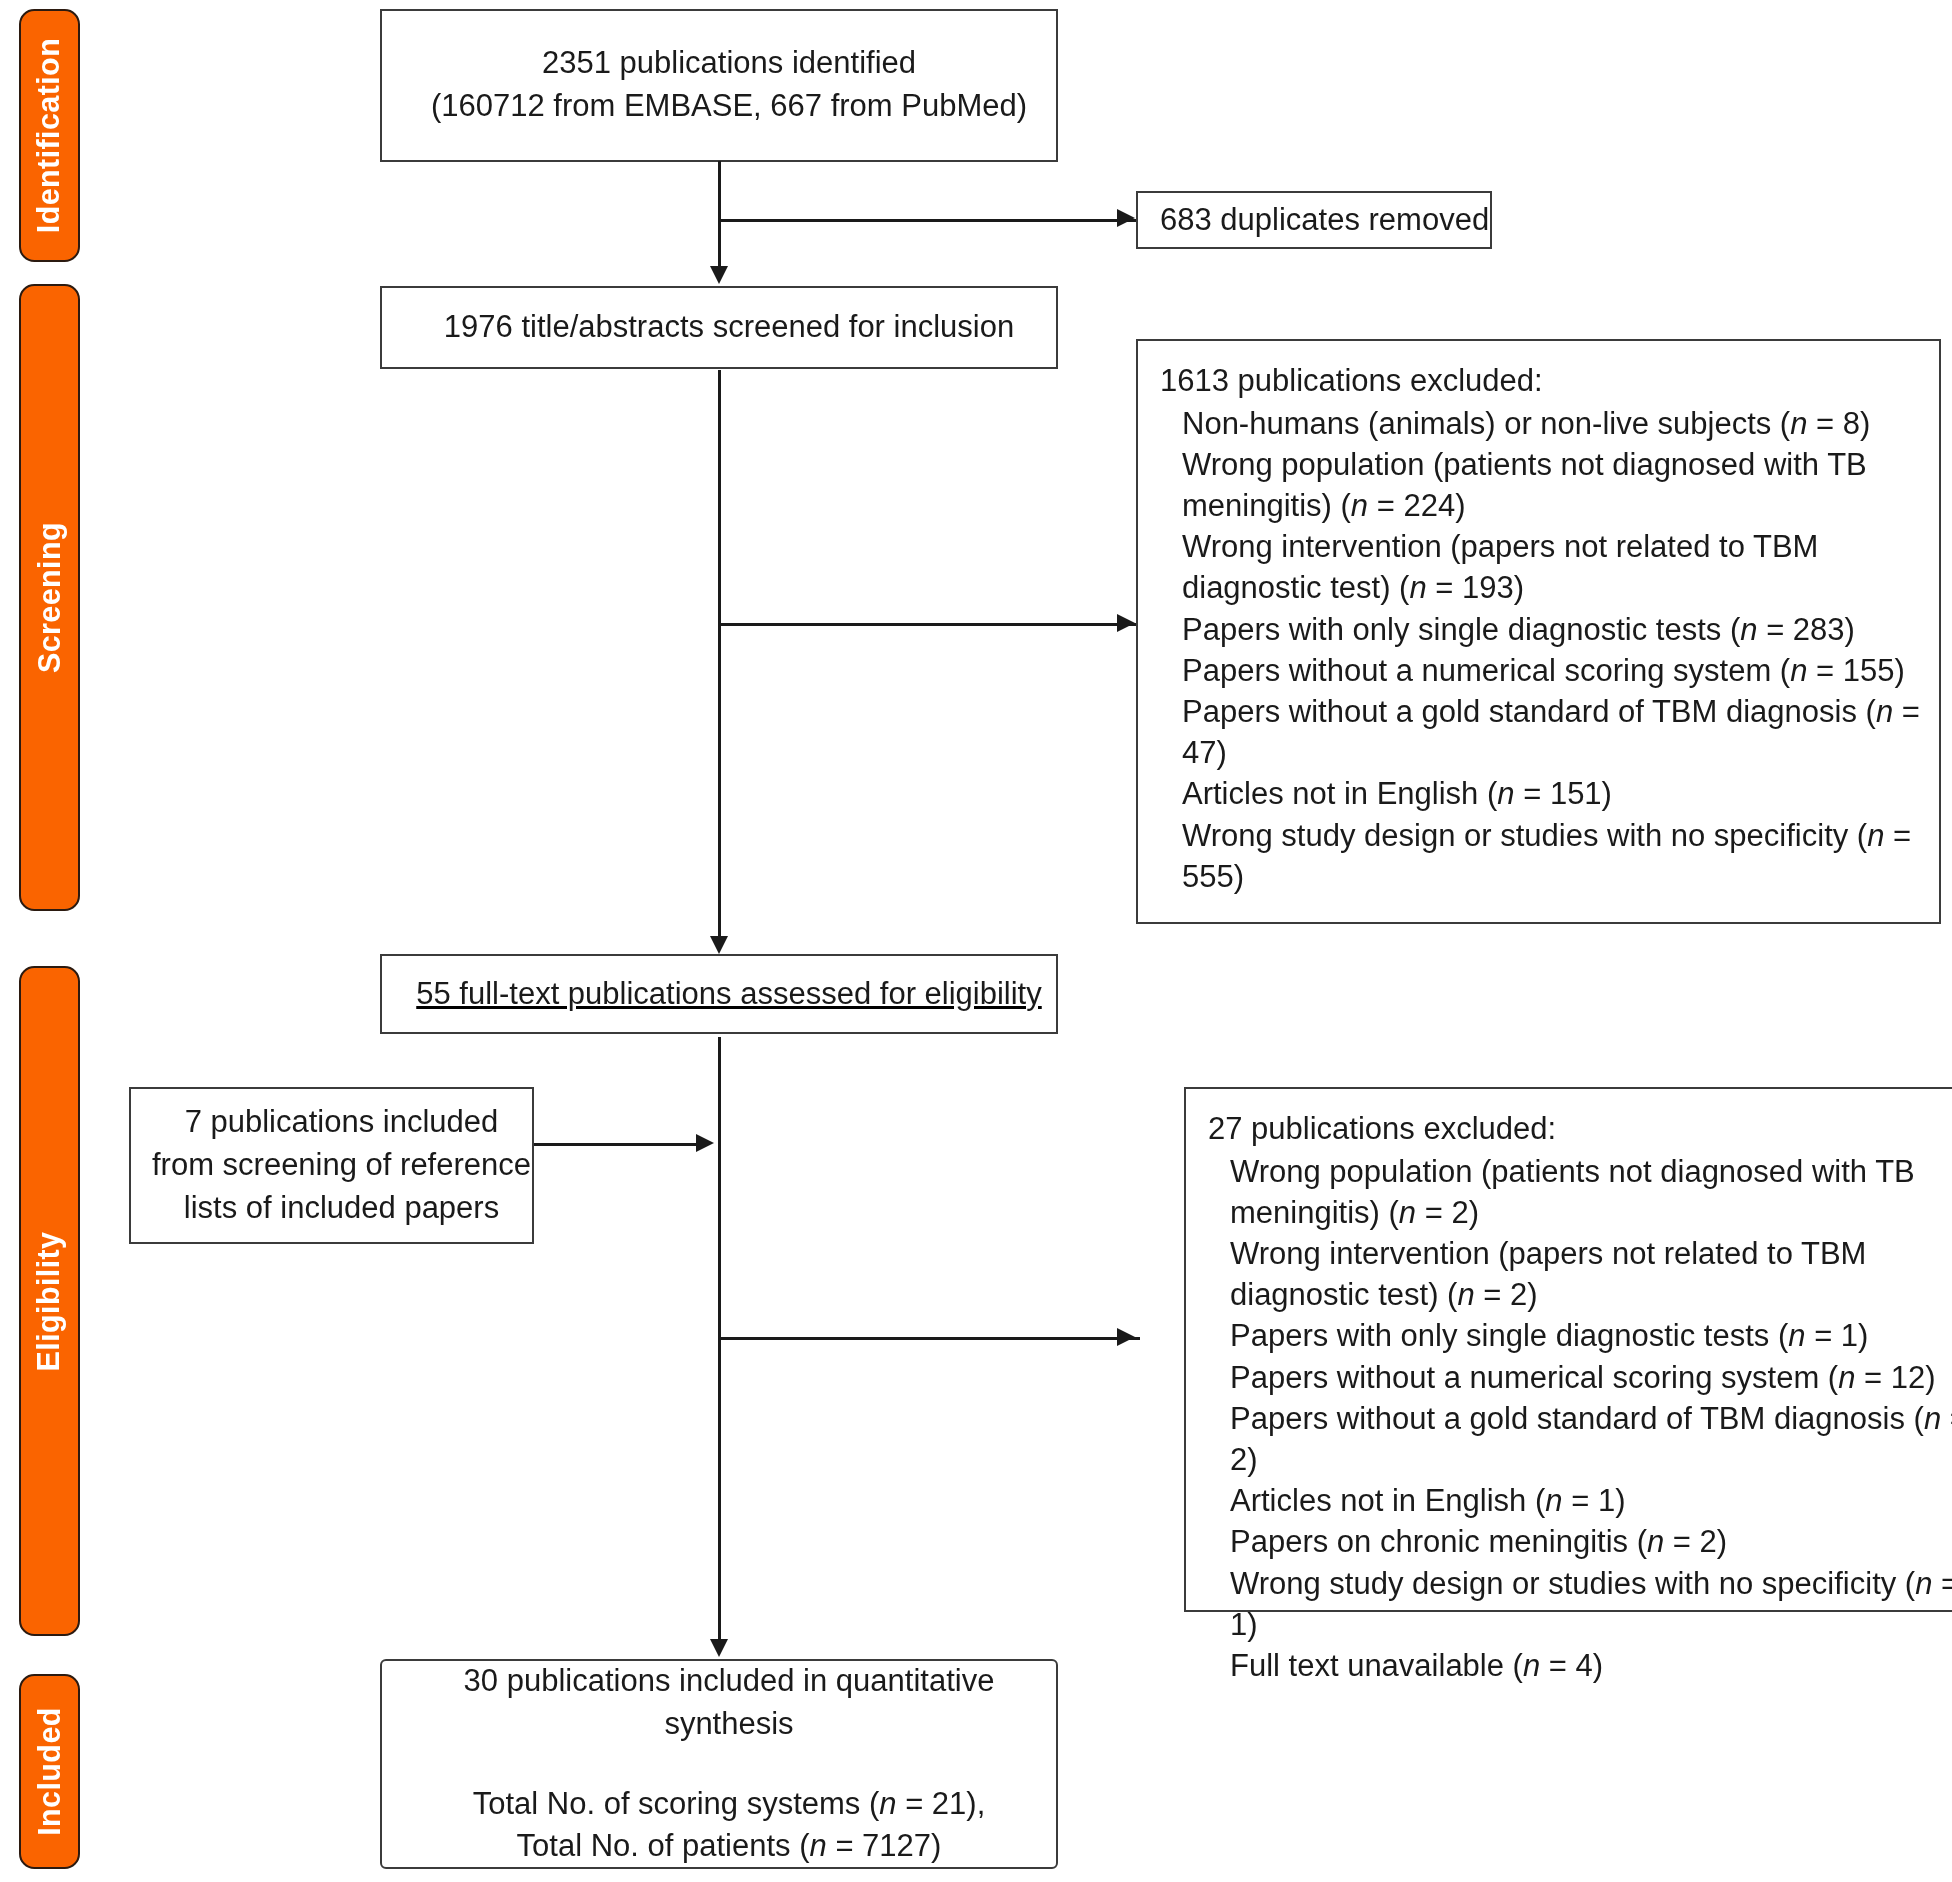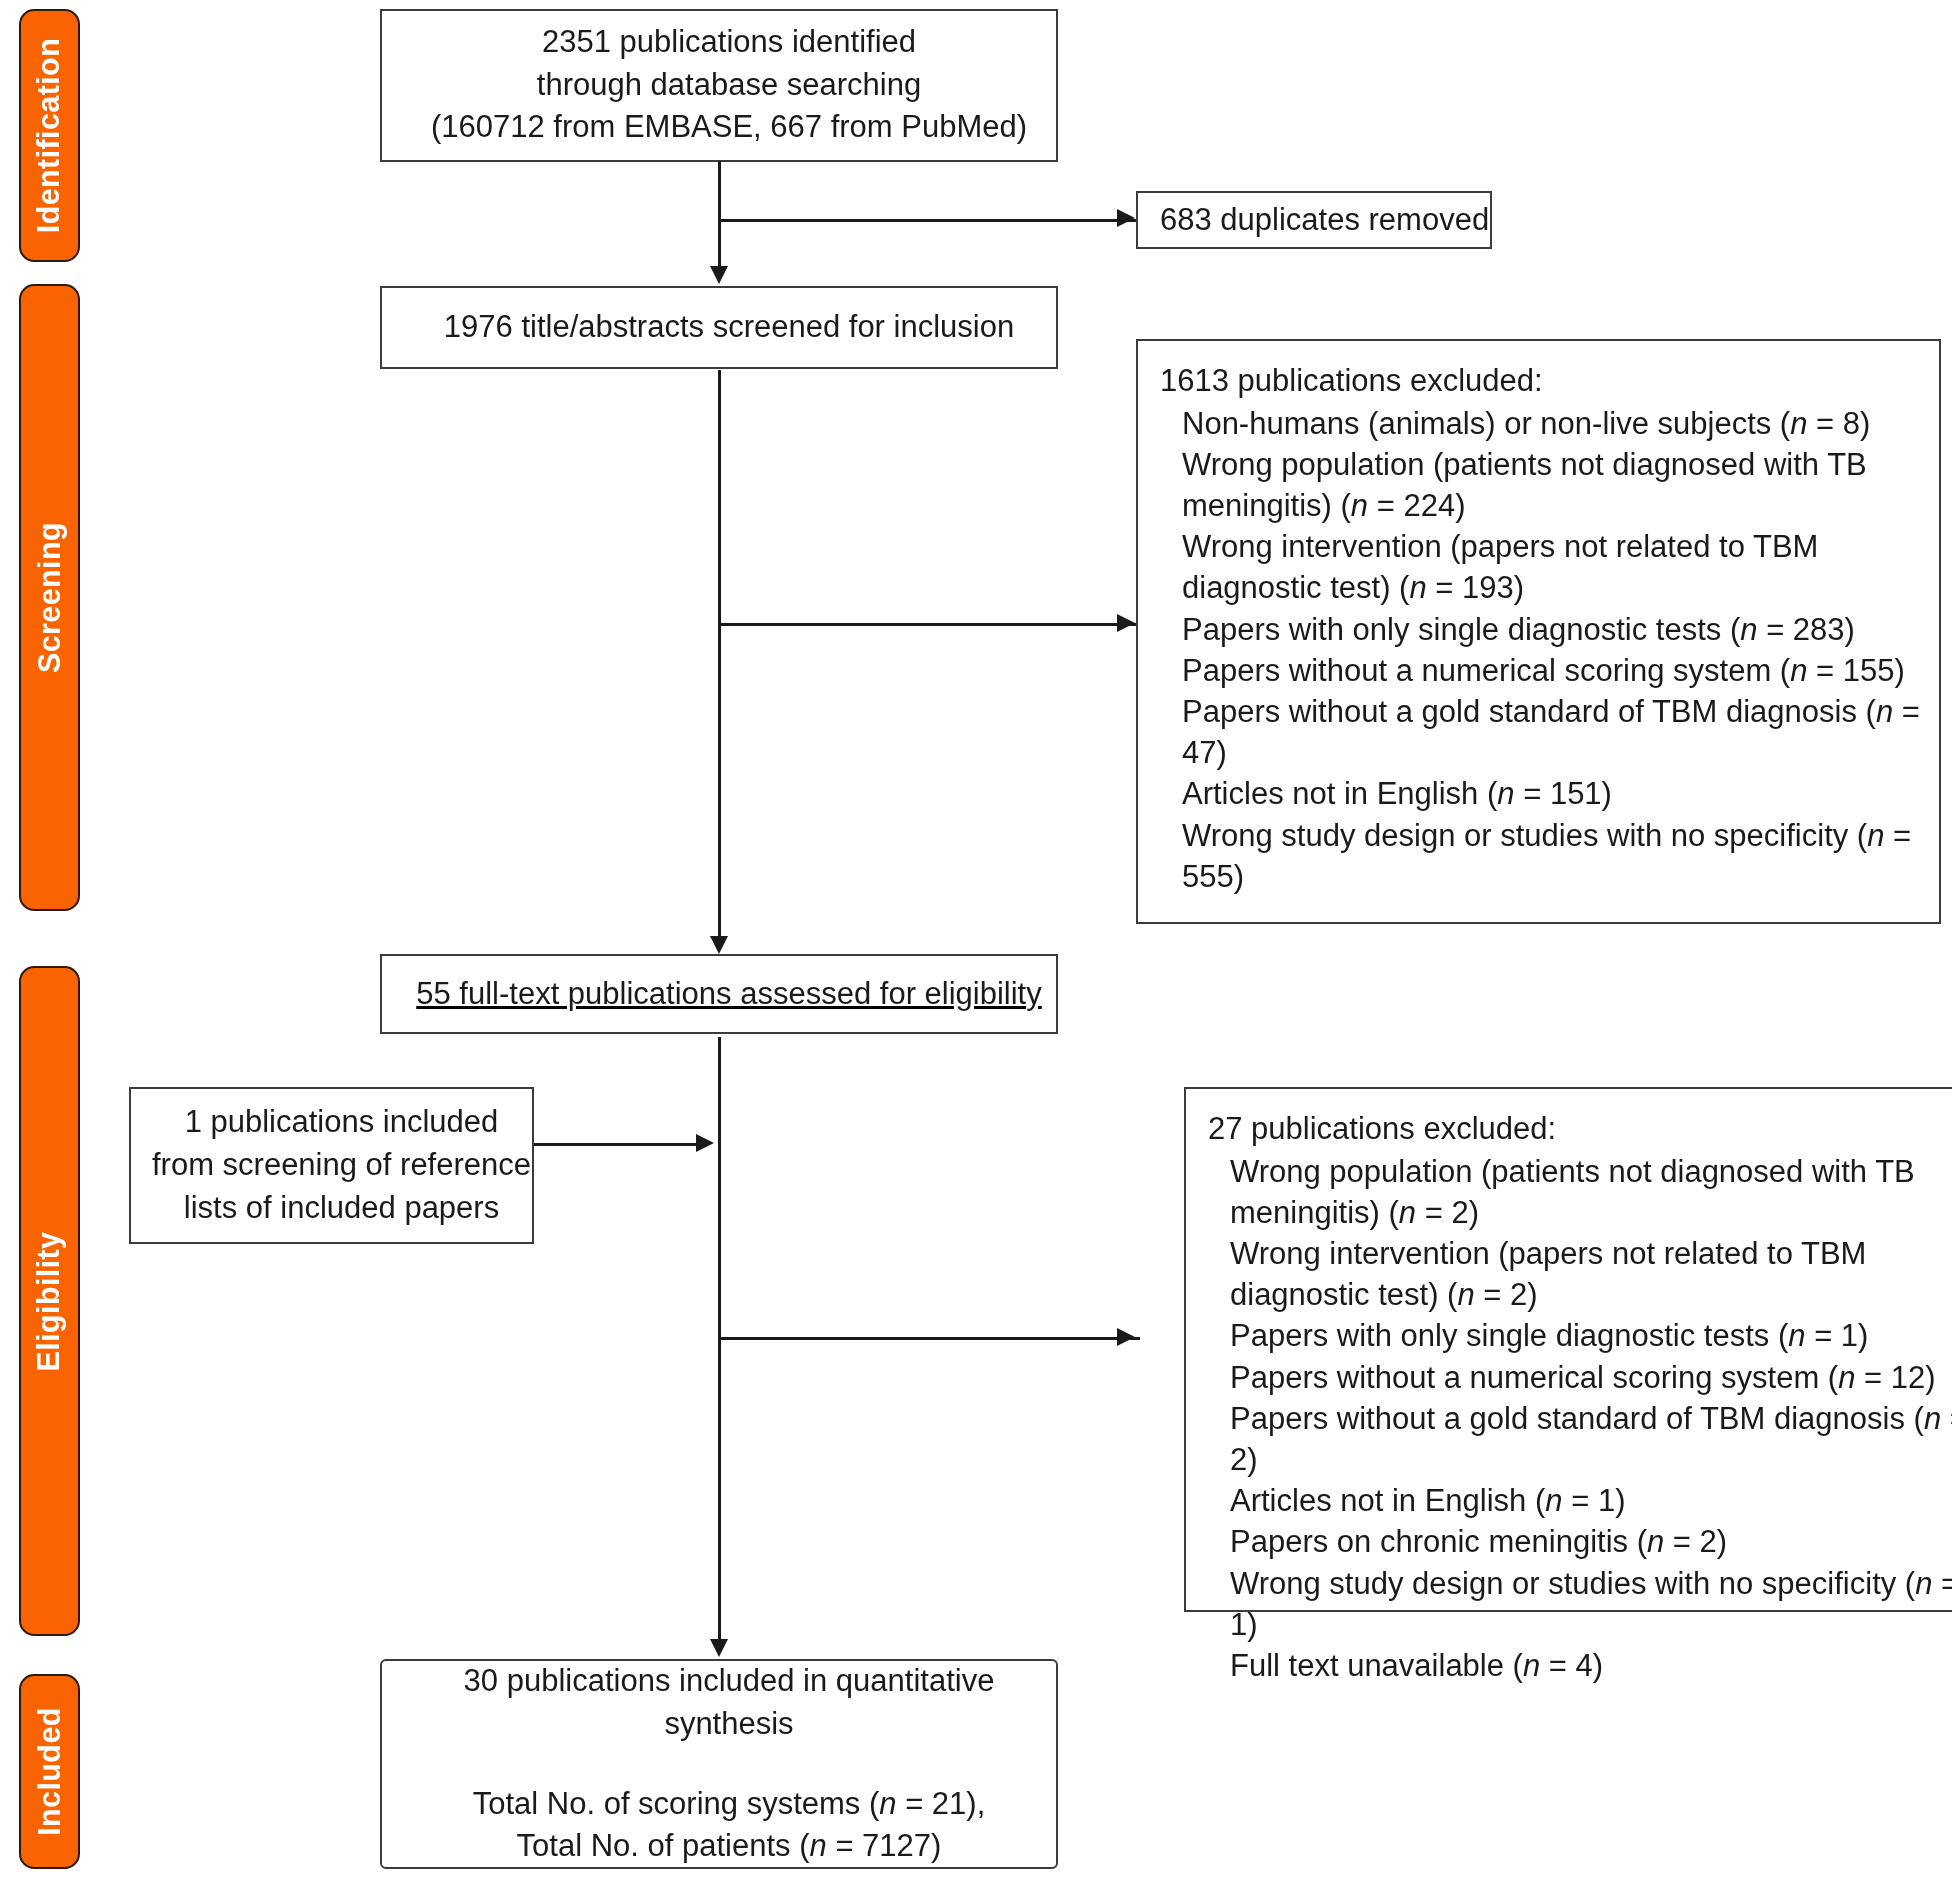--- a/index.html
+++ b/index.html
@@ -127,21 +127,20 @@
   <div class="stage-bar" style="top:966px; height:670px;">
     <span class="stage-label">Eligibility</span>
   </div>
 
   <div class="stage-bar" style="top:1674px; height:195px;">
     <span class="stage-label">Included</span>
   </div>
 
   <div class="flow-box center-text" style="left:380px; top:8.5px; width:678px; height:153px;">
     <div class="line">2351 publications identified</div>
-    <div class="line">through database searching</div>
     <div class="line">(160712 from EMBASE, 667 from PubMed)</div>
   </div>
 
   <div class="vline" style="left:718px; top:161px; height:115px;"></div>
   <div class="arrow-down" style="left:710px; top:266px;"></div>
 
   <div class="hline" style="left:718px; top:219px; width:422px;"></div>
   <div class="arrow-right" style="left:1117px; top:209px;"></div>
 
   <div class="flow-box" style="left:1136px; top:191px; width:356px; height:58px; padding-left:22px;">
@@ -177,21 +176,21 @@
   <div class="vline" style="left:718px; top:1037px; height:612px;"></div>
   <div class="arrow-down" style="left:710px; top:1639px;"></div>
 
   <div class="hline" style="left:534px; top:1143px; width:165px;"></div>
   <div class="arrow-right" style="left:696px; top:1134px;"></div>
 
   <div class="hline" style="left:718px; top:1337px; width:422px;"></div>
   <div class="arrow-right" style="left:1117px; top:1328px;"></div>
 
   <div class="flow-box center-text" style="left:129px; top:1087px; width:405px; height:157px;">
-    <div class="line">1 publications included</div>
+    <div class="line">7 publications included</div>
     <div class="line">from screening of reference</div>
     <div class="line">lists of included papers</div>
   </div>
 
   <div class="excl-box" style="left:1136px; top:1087px; width:805px; height:525px;margin-left:48px;">
     <div class="excl-head">27 publications excluded:</div>
     <div class="excl-item">Wrong population (patients not diagnosed with TB meningitis) (<i class="ital">n</i> = 2)</div>
     <div class="excl-item">Wrong intervention (papers not related to TBM diagnostic test) (<i class="ital">n</i> = 2)</div>
     <div class="excl-item">Papers with only single diagnostic tests (<i class="ital">n</i> = 1)</div>
     <div class="excl-item">Papers without a numerical scoring system (<i class="ital">n</i> = 12)</div>

